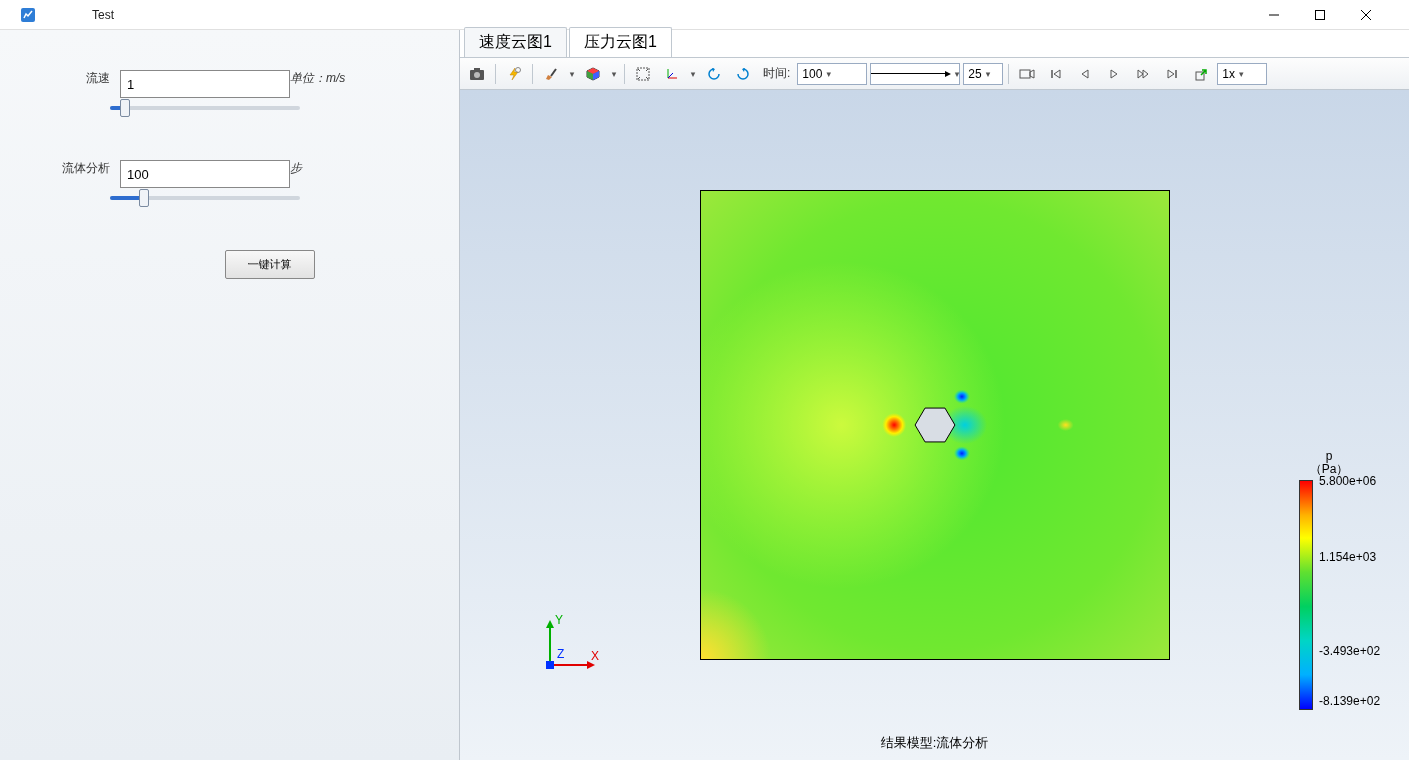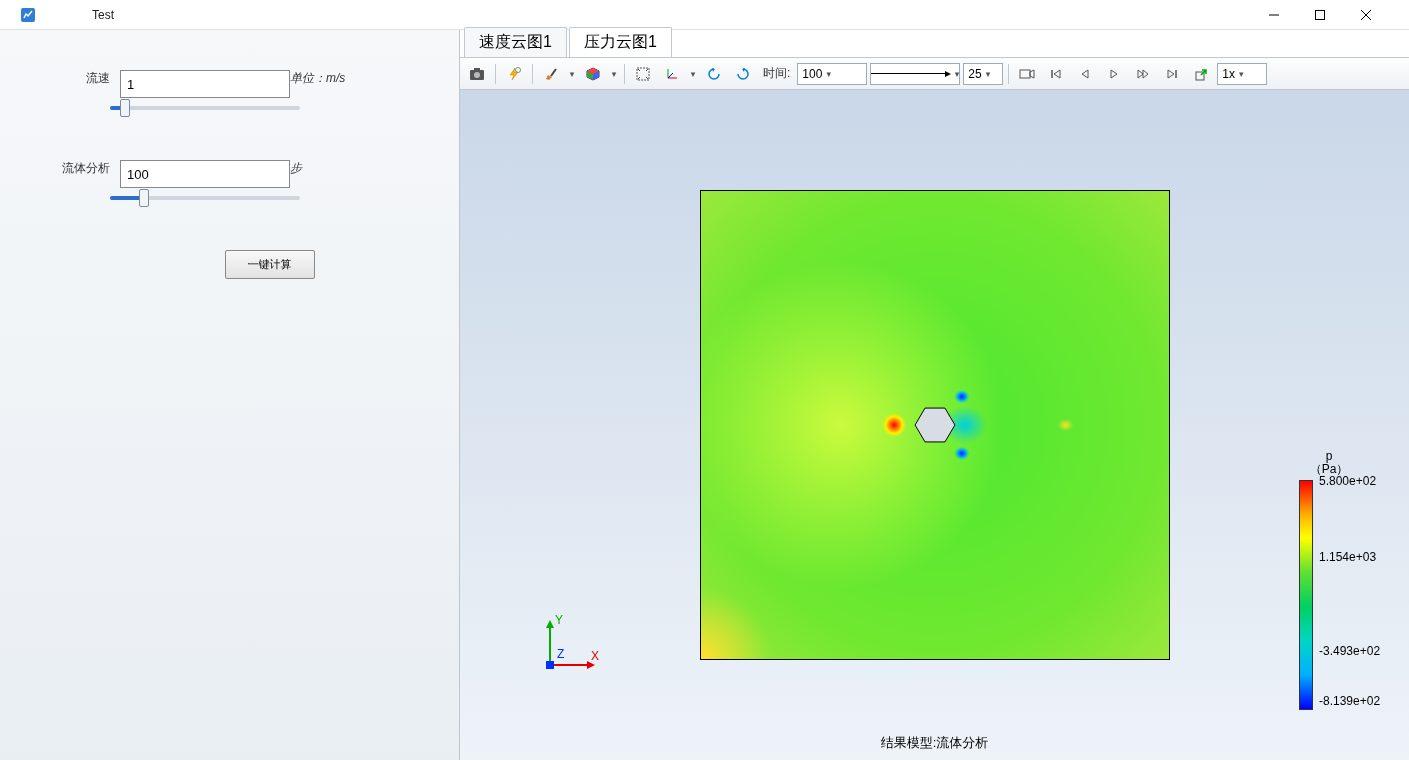--- a/index.html
+++ b/index.html
@@ -311,21 +311,21 @@
       </svg>
 
       <div class="legend">
         <div class="ltitle">
           <div>p</div>
           <div>（Pa）</div>
         </div>
         <div class="lbar-wrap">
           <div class="lbar"></div>
           <div class="lticks">
-            <div style="top:-6px">5.800e+02</div>
+            <div style="top:-6px">5.800e+06</div>
             <div style="top:70px">1.154e+03</div>
             <div style="top:164px">-3.493e+02</div>
             <div style="top:214px">-8.139e+02</div>
           </div>
         </div>
       </div>
 
       <div class="status">结果模型:流体分析</div>
     </div>
   </div>

